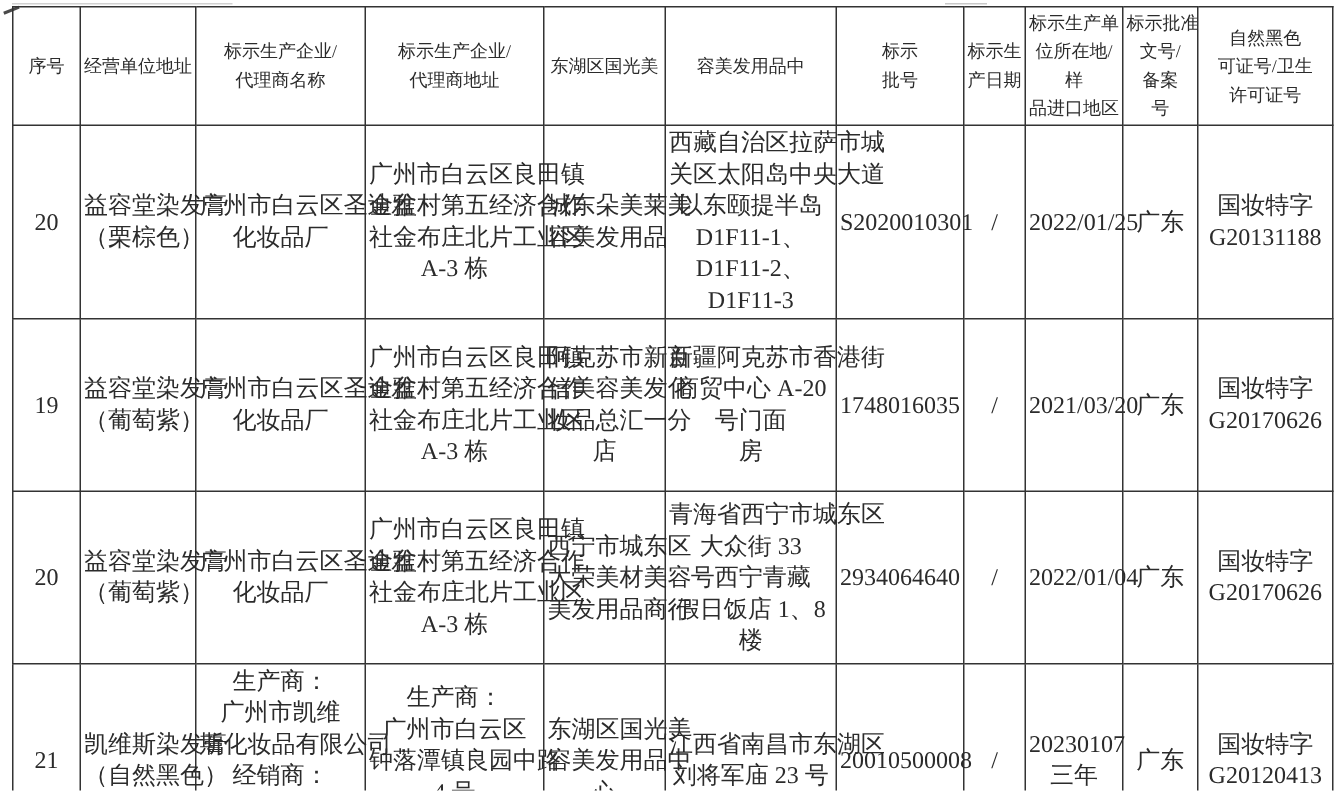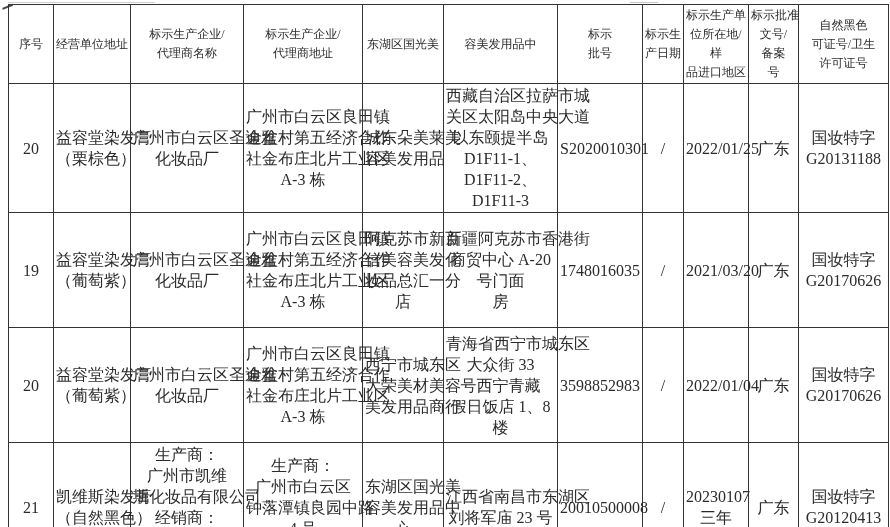--- a/index.html
+++ b/index.html
@@ -139,21 +139,21 @@
       <td>广州市白云区良田镇
 金盆村第五经济合作
 社金布庄北片工业区
 A-3 栋</td>
       <td>西宁市城东区
 大荣美材美容
 美发用品商行</td>
       <td>青海省西宁市城东区
 大众街 33 号西宁青藏
 假日饭店 1、8 楼</td>
-      <td>3598852983</td>
+      <td>2934064640</td>
       <td>/</td>
       <td>2022/01/04</td>
       <td>广东</td>
       <td>国妆特字
 G20170626</td>
     </tr>
     <tr class="r3">
       <td>21</td>
       <td>凯维斯染发膏
 （自然黑色）</td>

